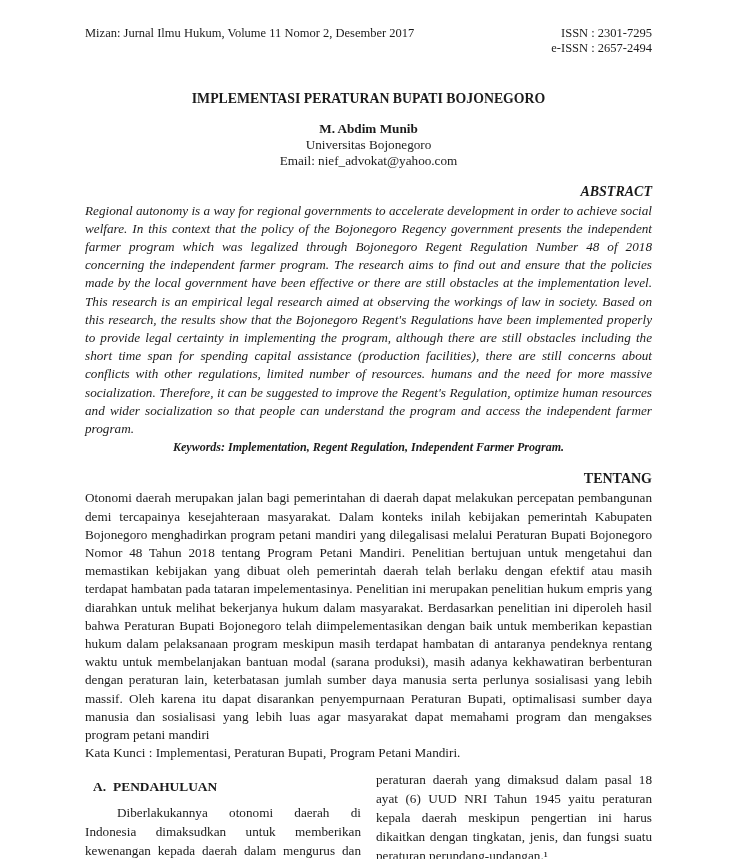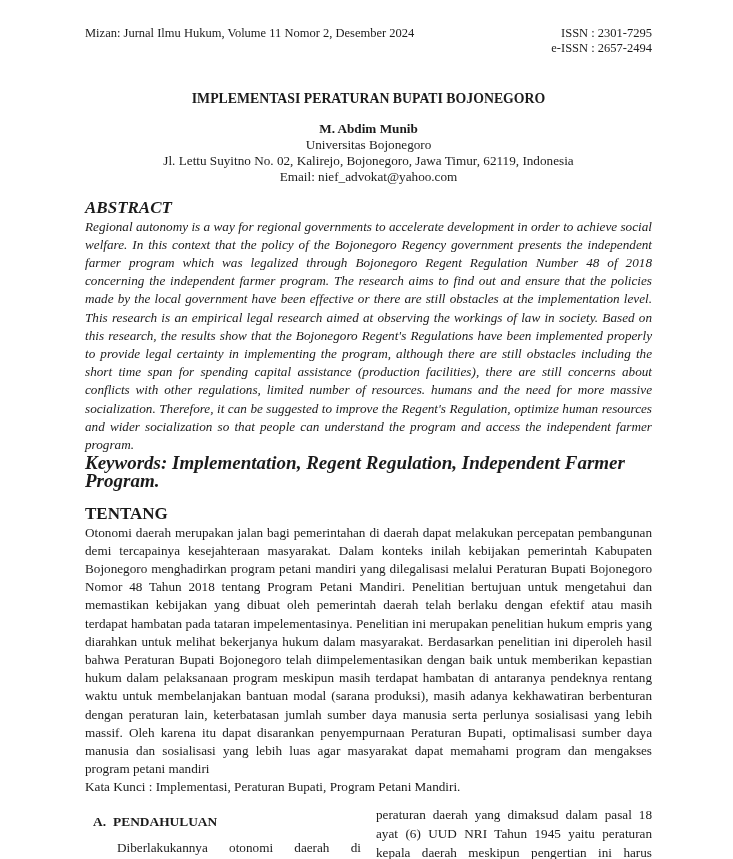--- a/index.html
+++ b/index.html
@@ -47,41 +47,41 @@
     margin-top: 13px;
     text-align: center;
     font-size: 13.2px;
     line-height: 16px;
   }
   .author-name { font-weight: bold; }
 
   
   .section-heading-center {
     margin-top: 15px;
-    text-align: left;
-    font-size: 17px;
+    text-align: right;
+    font-size: 14px;
     font-weight: bold;
     line-height: 15px;
   }
   .italic { font-style: italic; }
 
   .abstract-body {
     margin-top: 3px;
     text-align: justify;
     font-size: 13.2px;
     line-height: 18.2px;
   }
   .abstract-en { font-style: italic; }
 
   .keywords-line {
     font-weight: bold;
     font-style: italic;
-    font-size: 19px;
+    font-size: 12px;
     line-height: 18.2px;
-    text-align: left;
+    text-align: center;
   }
   .katakunci-line {
     font-weight: normal;
     font-size: 13.2px;
     line-height: 18.2px;
     text-align: left;
   }
 
   
   .columns {
@@ -104,35 +104,34 @@
     line-height: 19px;
   }
   .body-par.indent { text-indent: 32px; }
 </style>
 </head>
 <body>
 
 <div class="page">
 
   <header class="page-header">
-    <div class="journal-info">Mizan: Jurnal Ilmu Hukum, Volume 11 Nomor 2, Desember 2024</div>
+    <div class="journal-info">Mizan: Jurnal Ilmu Hukum, Volume 11 Nomor 2, Desember 2017</div>
     <div class="issn-block">
       <div>ISSN : 2301-7295</div>
       <div>e-ISSN : 2657-2494</div>
     </div>
   </header>
 
   <h1 class="paper-title">
     <span class="tline">IMPLEMENTASI PERATURAN BUPATI BOJONEGORO</span>
   </h1>
 
   <div class="author-block">
     <div class="author-name">M. Abdim Munib</div>
     <div>Universitas Bojonegoro</div>
-    <div>Jl. Lettu Suyitno No. 02, Kalirejo, Bojonegoro, Jawa Timur, 62119, Indonesia</div>
     <div>Email: nief_advokat@yahoo.com</div>
   </div>
 
   <div class="section-heading-center italic">ABSTRACT</div>
   <div class="abstract-body abstract-en">Regional autonomy is a way for regional governments to accelerate development in order to achieve social welfare. In this context that the policy of the Bojonegoro Regency government presents the independent farmer program which was legalized through Bojonegoro Regent Regulation Number 48 of 2018 concerning the independent farmer program. The research aims to find out and ensure that the policies made by the local government have been effective or there are still obstacles at the implementation level. This research is an empirical legal research aimed at observing the workings of law in society. Based on this research, the results show that the Bojonegoro Regent's Regulations have been implemented properly to provide legal certainty in implementing the program, although there are still obstacles including the short time span for spending capital assistance (production facilities), there are still concerns about conflicts with other regulations, limited number of resources. humans and the need for more massive socialization. Therefore, it can be suggested to improve the Regent's Regulation, optimize human resources and wider socialization so that people can understand the program and access the independent farmer program.</div>
   <div class="keywords-line">Keywords: Implementation, Regent Regulation, Independent Farmer Program.</div>
 
   <div class="section-heading-center">TENTANG</div>
   <div class="abstract-body">Otonomi daerah merupakan jalan bagi pemerintahan di daerah dapat melakukan percepatan pembangunan demi tercapainya kesejahteraan masyarakat. Dalam konteks inilah kebijakan pemerintah Kabupaten Bojonegoro menghadirkan program petani mandiri yang dilegalisasi melalui Peraturan Bupati Bojonegoro Nomor 48 Tahun 2018 tentang Program Petani Mandiri. Penelitian bertujuan untuk mengetahui dan memastikan kebijakan yang dibuat oleh pemerintah daerah telah berlaku dengan efektif atau masih terdapat hambatan pada tataran impelementasinya. Penelitian ini merupakan penelitian hukum empris yang diarahkan untuk melihat bekerjanya hukum dalam masyarakat. Berdasarkan penelitian ini diperoleh hasil bahwa Peraturan Bupati Bojonegoro telah diimpelementasikan dengan baik untuk memberikan kepastian hukum dalam pelaksanaan program meskipun masih terdapat hambatan di antaranya pendeknya rentang waktu untuk membelanjakan bantuan modal (sarana produksi), masih adanya kekhawatiran berbenturan dengan peraturan lain, keterbatasan jumlah sumber daya manusia serta perlunya sosialisasi yang lebih massif. Oleh karena itu dapat disarankan penyempurnaan Peraturan Bupati, optimalisasi sumber daya manusia dan sosialisasi yang lebih luas agar masyarakat dapat memahami program dan mengakses program petani mandiri</div>
   <div class="katakunci-line">Kata Kunci : Implementasi, Peraturan Bupati, Program Petani Mandiri.</div>

